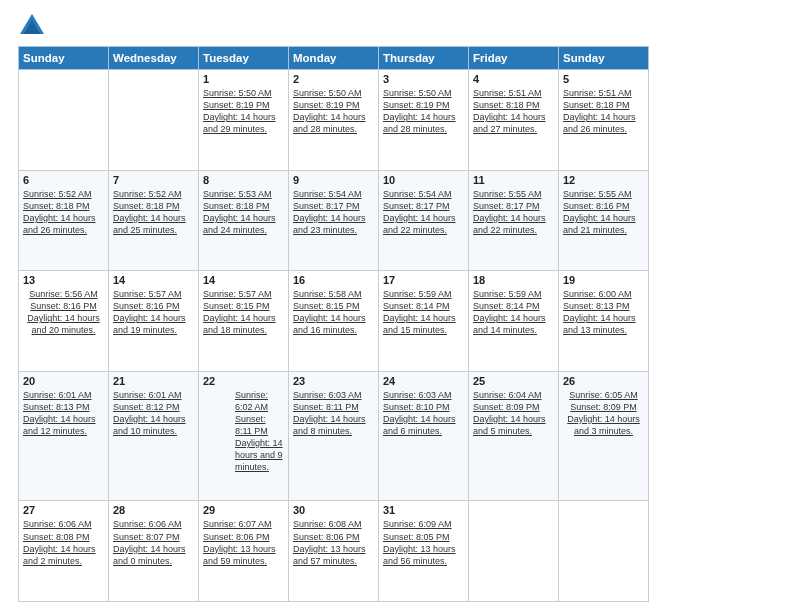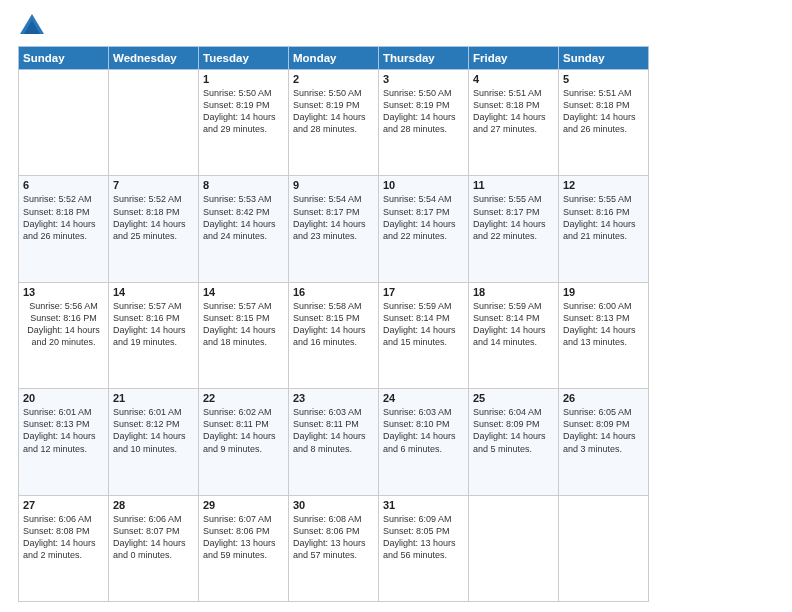--- a/index.html
+++ b/index.html
@@ -91,20 +91,21 @@
       font-size: 11px;
       font-weight: bold;
       color: #222;
       display: block;
       margin-bottom: 2px;
     }
     .day-info {
       font-size: 9px;
       line-height: 1.35;
       color: #333;
+      text-decoration: underline;
     }
     .empty-cell {
       background: #fff !important;
     }
   </style>
 </head>
 <body>
 
 <div class="page">
   <div class="header">
@@ -180,21 +181,21 @@
           </td>
           <td>
             <span class="day-num">7</span>
             <div class="day-info" style="white-space: pre-line;">Sunrise: 5:52 AM
 Sunset: 8:18 PM
 Daylight: 14 hours and 25 minutes.</div>
           </td>
           <td>
             <span class="day-num">8</span>
             <div class="day-info" style="white-space: pre-line;">Sunrise: 5:53 AM
-Sunset: 8:42 PM
+Sunset: 8:18 PM
 Daylight: 14 hours and 24 minutes.</div>
           </td>
           <td>
             <span class="day-num">9</span>
             <div class="day-info" style="white-space: pre-line;">Sunrise: 5:54 AM
 Sunset: 8:17 PM
 Daylight: 14 hours and 23 minutes.</div>
           </td>
           <td>
             <span class="day-num">10</span>
@@ -267,21 +268,21 @@
 Daylight: 14 hours and 12 minutes.</div>
           </td>
           <td>
             <span class="day-num">21</span>
             <div class="day-info" style="white-space: pre-line;">Sunrise: 6:01 AM
 Sunset: 8:12 PM
 Daylight: 14 hours and 10 minutes.</div>
           </td>
           <td>
             <span class="day-num">22</span>
-            <div class="day-info" style="white-space: pre-line;">Sunrise: 6:02 AM
+            <div class="day-info" style="white-space: pre-line; margin-left: 32px;">Sunrise: 6:02 AM
 Sunset: 8:11 PM
 Daylight: 14 hours and 9 minutes.</div>
           </td>
           <td>
             <span class="day-num">23</span>
             <div class="day-info" style="white-space: pre-line;">Sunrise: 6:03 AM
 Sunset: 8:11 PM
 Daylight: 14 hours and 8 minutes.</div>
           </td>
           <td>
@@ -291,21 +292,21 @@
 Daylight: 14 hours and 6 minutes.</div>
           </td>
           <td>
             <span class="day-num">25</span>
             <div class="day-info" style="white-space: pre-line;">Sunrise: 6:04 AM
 Sunset: 8:09 PM
 Daylight: 14 hours and 5 minutes.</div>
           </td>
           <td>
             <span class="day-num">26</span>
-            <div class="day-info" style="white-space: pre-line;">Sunrise: 6:05 AM
+            <div class="day-info" style="white-space: pre-line; text-align: center;">Sunrise: 6:05 AM
 Sunset: 8:09 PM
 Daylight: 14 hours and 3 minutes.</div>
           </td>
         </tr>
         <tr>
           <td>
             <span class="day-num">27</span>
             <div class="day-info" style="white-space: pre-line;">Sunrise: 6:06 AM
 Sunset: 8:08 PM
 Daylight: 14 hours and 2 minutes.</div>

